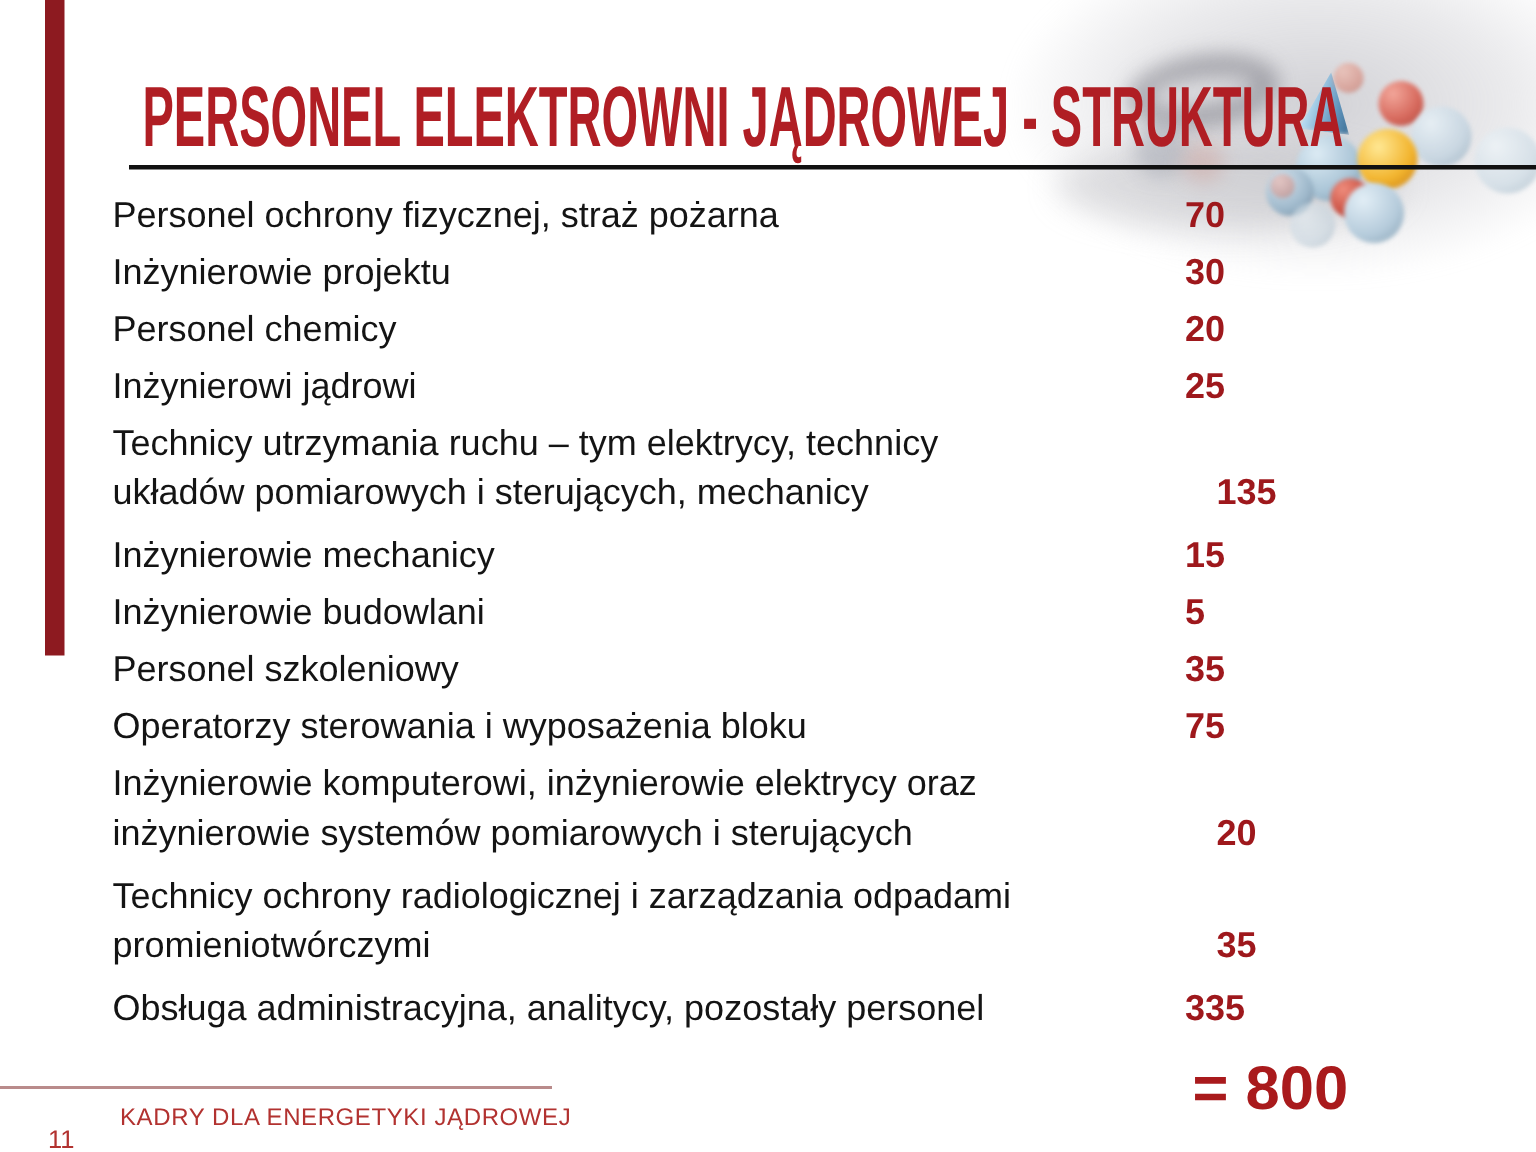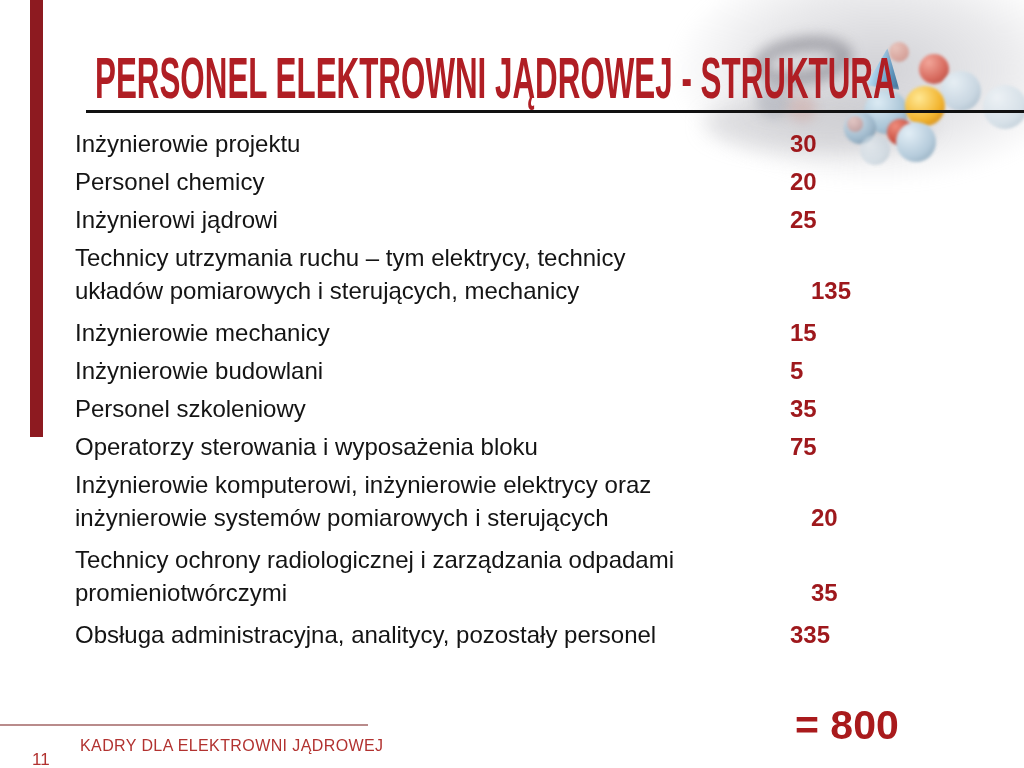--- a/index.html
+++ b/index.html
@@ -104,20 +104,24 @@
     <div class="sp s-bluef"></div>
     <div class="sp s-redlow"></div>
     <div class="sp s-bluec"></div>
   </div>
 
   <h1 class="title">PERSONEL ELEKTROWNI JĄDROWEJ - STRUKTURA</h1>
   <div class="title-rule"></div>
 
   <div class="list" id="list">
       <div class="row">
+        <span class="lbl">Personel ochrony fizycznej, straż pożarna</span>
+        <span class="val">70</span>
+      </div>
+      <div class="row">
         <span class="lbl">Inżynierowie projektu</span>
         <span class="val">30</span>
       </div>
       <div class="row">
         <span class="lbl">Personel chemicy</span>
         <span class="val">20</span>
       </div>
       <div class="row">
         <span class="lbl">Inżynierowi jądrowi</span>
         <span class="val">25</span>
@@ -156,15 +160,15 @@
       <div class="row">
         <span class="lbl">Obsługa administracyjna, analitycy, pozostały personel</span>
         <span class="val">335</span>
       </div>
     </div>
 
   <div class="total">= 800</div>
 
   <div class="footer-line"></div>
   <div class="page-number">11</div>
-  <div class="footer-text">KADRY DLA ELEKTROWNI JĄDROWEJ</div>
+  <div class="footer-text">KADRY DLA ENERGETYKI JĄDROWEJ</div>
 
 </div>
 
 </body></html>

